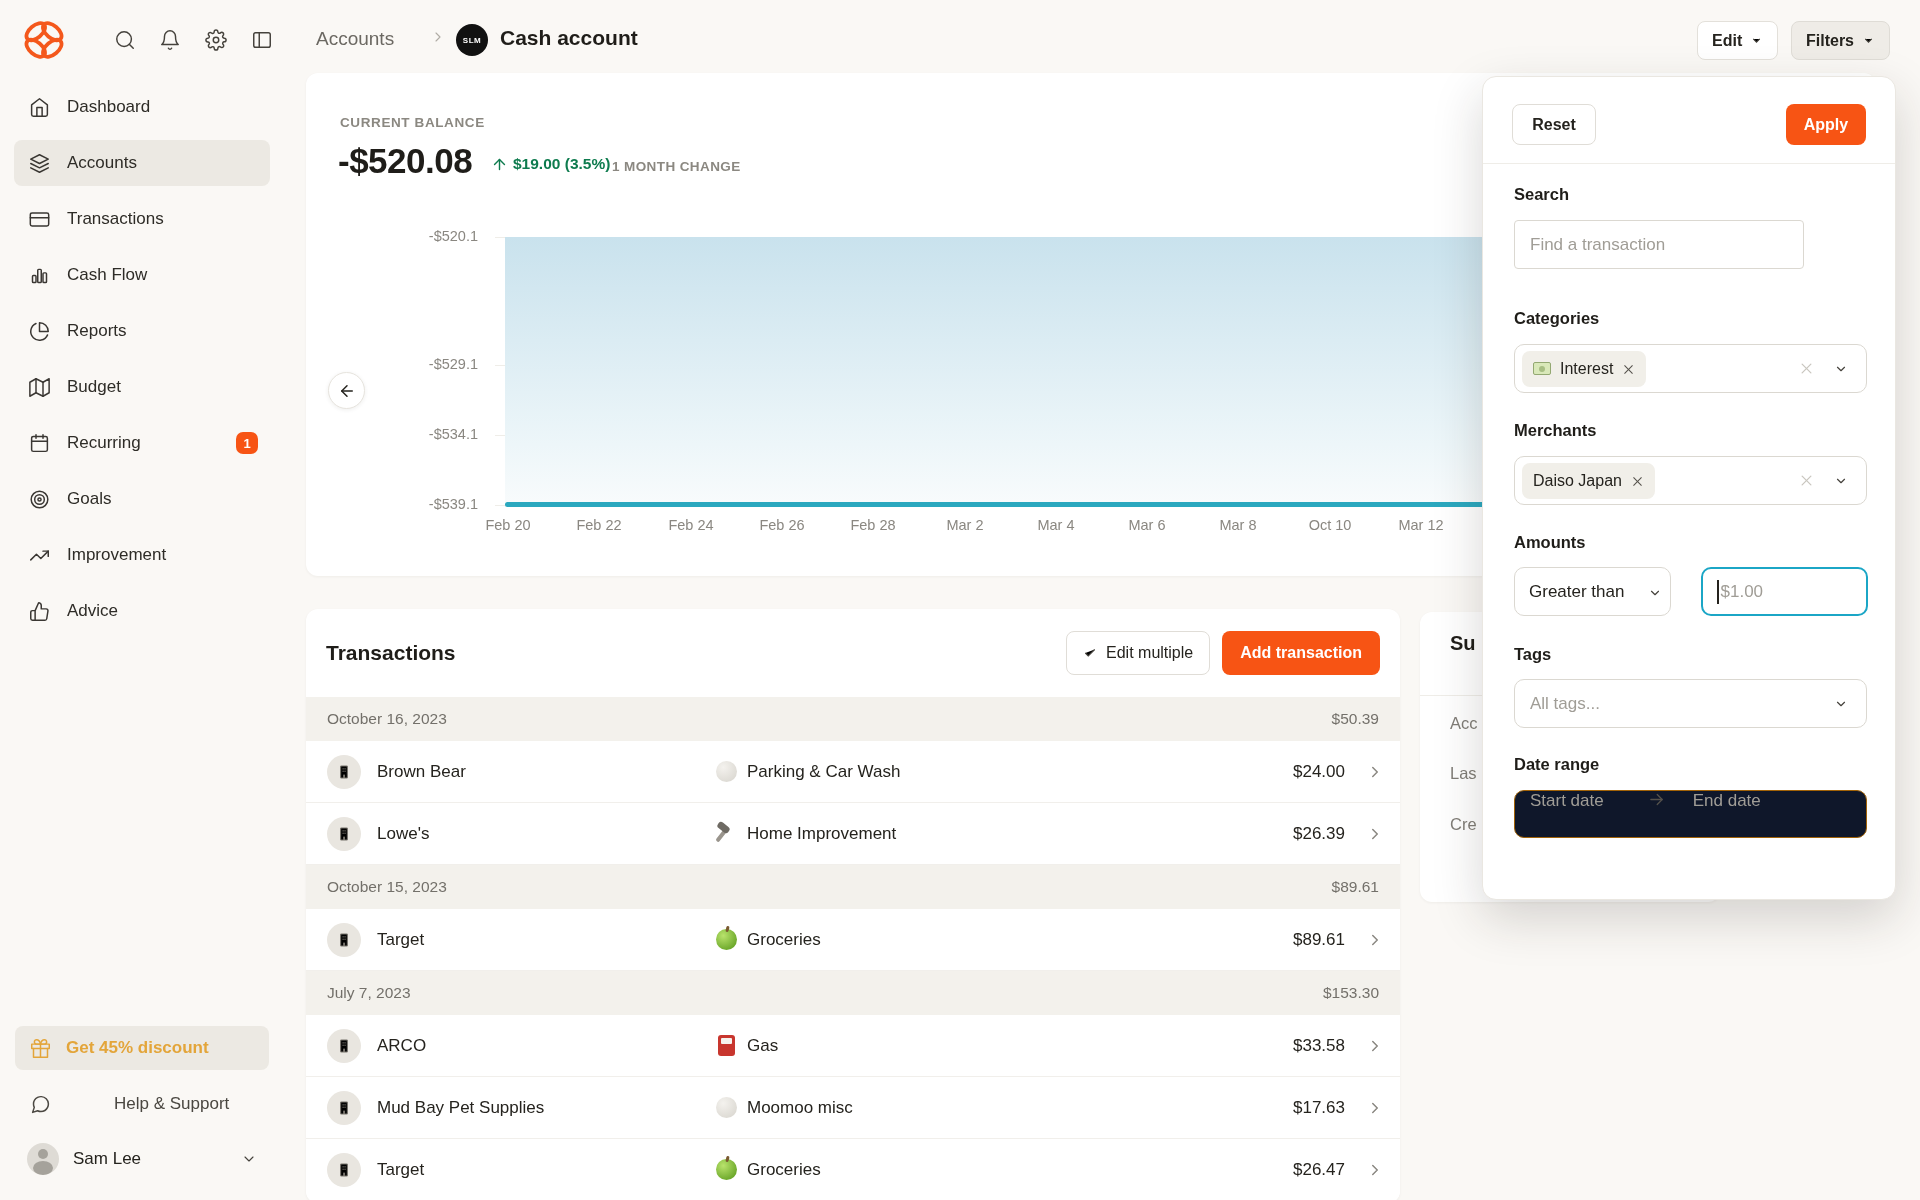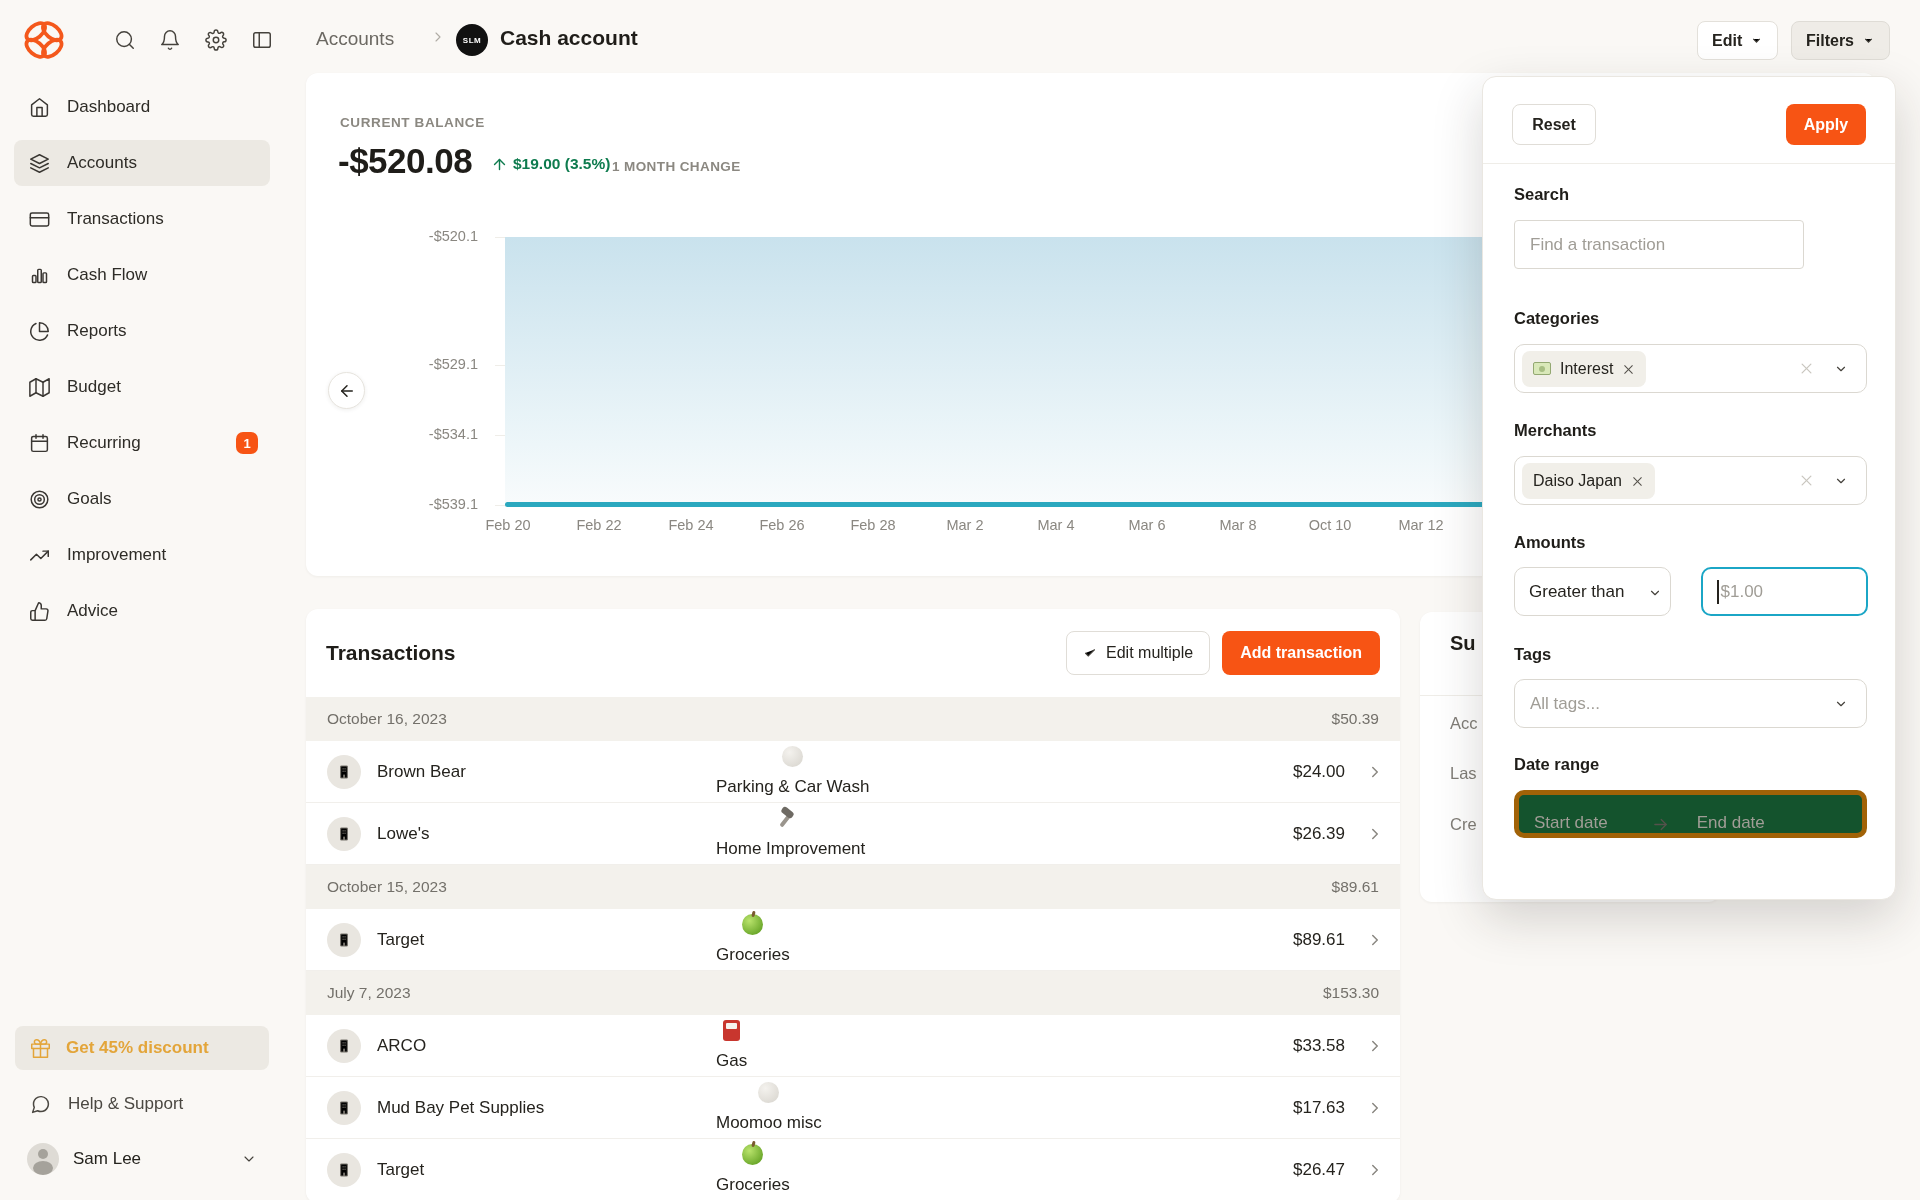--- a/index.html
+++ b/index.html
@@ -37,21 +37,21 @@
   .nav-item svg { width:21px; height:21px; flex:none; }
   .nav-badge { position:absolute; right:12px; top:12px; min-width:22px; height:22px; border-radius:7px; background:#F75414;
     color:#fff; font-size:13px; font-weight:bold; display:flex; align-items:center; justify-content:center; padding:0 6px; }
   .side-bottom { position:absolute; left:0; top:0; width:284px; }
   .promo { position:absolute; top:1026px; left:15px; width:254px; height:44px; background:#ECE9E3; border-radius:8px;
     display:flex; align-items:center; gap:15px; padding:0 15px; cursor:pointer; }
   .promo svg { width:21px; height:21px; stroke:#E3A53A; }
   .promo span { font-size:17px; font-weight:bold; color:#E3A53A; }
   .help { position:absolute; top:1082px; left:15px; width:254px; height:44px; display:flex; align-items:center; gap:17px; padding:0 15px; cursor:pointer; }
   .help svg { width:21px; height:21px; stroke:#4A4741; }
-  .help span { font-size:17px; color:#4A4741; }
+  .help span { font-size:17px; color:#4A4741;margin-left:46px; }
   .user { position:absolute; top:1136px; left:15px; width:254px; height:46px; display:flex; align-items:center; gap:14px; padding:0 12px; cursor:pointer; }
   .user-avatar { width:32px; height:32px; border-radius:50%; background:#DEDBD5; position:relative; overflow:hidden; flex:none; }
   .user-avatar::before { content:""; position:absolute; left:11px; top:6px; width:10px; height:10px; border-radius:50%; background:#A5A29B; }
   .user-avatar::after { content:""; position:absolute; left:6px; top:18px; width:20px; height:14px; border-radius:50%; background:#A5A29B; }
   .user span { font-size:17px; color:#25231E; }
   .user .chev { margin-left:auto; }
   .user .chev svg { width:16px; height:16px; stroke:#45423C; }
 
   
   .card { background:#fff; border-radius:12px; box-shadow:0 1px 3px rgba(40,35,25,.05); }
@@ -82,21 +82,21 @@
   .btn-outline svg { width:14px; height:14px; stroke:#45423C; stroke-width:2; }
   .btn-primary { height:44px; border-radius:8px; background:#F75414; border:none; color:#fff; font-size:16px; font-weight:bold;
     padding:0 18px; cursor:pointer; }
   .t-group { display:flex; justify-content:space-between; align-items:center; height:44px; padding:0 21px;
     background:#F3F1EC; font-size:15.5px; color:#73706A; }
   .t-row { position:relative; display:flex; align-items:center; height:62px; padding:15px 21px; background:#fff;
     border-bottom:1px solid #F1EFEB; cursor:pointer; }
   .m-ic { width:34px; height:34px; border-radius:50%; background:#E9E6E0; display:flex; align-items:center; justify-content:center; flex:none; }
   .m-ic svg { width:18px; height:18px; stroke:#76726B; stroke-width:1.4; }
   .m-name { margin-left:16px; font-size:17px; color:#25231E; }
-  .cat { position:absolute; left:410px; display:flex; align-items:center; gap:10px;flex-direction:column; }
+  .cat { position:absolute; left:410px; display:flex; align-items:center; gap:10px; }
   .cat-name { font-size:17px; color:#25231E; }
   .amt-cell { position:absolute; right:55px; font-size:17px; color:#25231E; }
   .row-chev { position:absolute; right:16px; width:18px; height:18px; }
   .row-chev svg { width:18px; height:18px; stroke:#8A8781; stroke-width:2; }
 
   
   .cat-ic { position:relative; width:21px; height:21px; border-radius:50%; flex:none; }
   .cat-ic[data-icon="gray-circle"] { background:radial-gradient(circle at 35% 30%, #F4F2EE, #D6D3CC); }
   .cat-ic[data-icon="green-apple"] { background:radial-gradient(circle at 35% 32%, #B9E36C, #6CA82B 75%); }
   .cat-ic[data-icon="green-apple"]::before { content:""; position:absolute; left:10px; top:-3px; width:3px; height:6px;
@@ -142,22 +142,22 @@
   .chip .chip-x svg { width:13px; height:13px; stroke:#55524C; stroke-width:2; }
   .money-ic { position:relative; width:18px; height:13px; background:#D9E8B9; border:1px solid #93A872; border-radius:2px; }
   .money-ic::before { content:""; position:absolute; left:5px; top:2.5px; width:6px; height:6px; border-radius:50%; background:#A7BE83; }
   .amt-op { position:absolute; left:31px; width:157px; height:49px; border:1px solid #DBD8D1; border-radius:10px; background:#fff;
     display:flex; align-items:center; padding:0 26px 0 14px; font-size:17px; color:#25231E; cursor:pointer; overflow:hidden; white-space:nowrap; }
   .amt-op .sel-chev { right:8px; }
   .amt-in { position:absolute; left:218px; width:167px; height:49px; border:2px solid #1BA6C6; border-radius:10px; background:#fff;
     display:flex; align-items:center; padding:0 14px; cursor:text; }
   .caret { width:1.5px; height:24px; background:#25231E; margin-right:2px; }
   .amt-in .ph { font-size:17px; color:#A09D96; }
-  .daterange { position:absolute; left:31px; width:353px; height:48px; border:5px solid #a16207; border-radius:10px; background:#14532d;
-    display:flex; align-items:flex-end; padding:0 15px; cursor:pointer; }
+  .daterange { position:absolute; left:31px; width:353px; height:48px; border:1px solid #a16207; border-radius:10px; background:#0f172a;
+    display:flex; align-items:flex-start; padding:0 15px; cursor:pointer; }
   .daterange .ph { font-size:17px; color:#A09D96; }
   .daterange .arr { width:17px; height:17px; margin:0 28px 0 44px; }
   .daterange .arr svg { width:17px; height:17px; stroke:#55524C; stroke-width:1.8; }
 </style>
 </head>
 <body>
 
 <div id="app">
 
   <div class="topbar">

